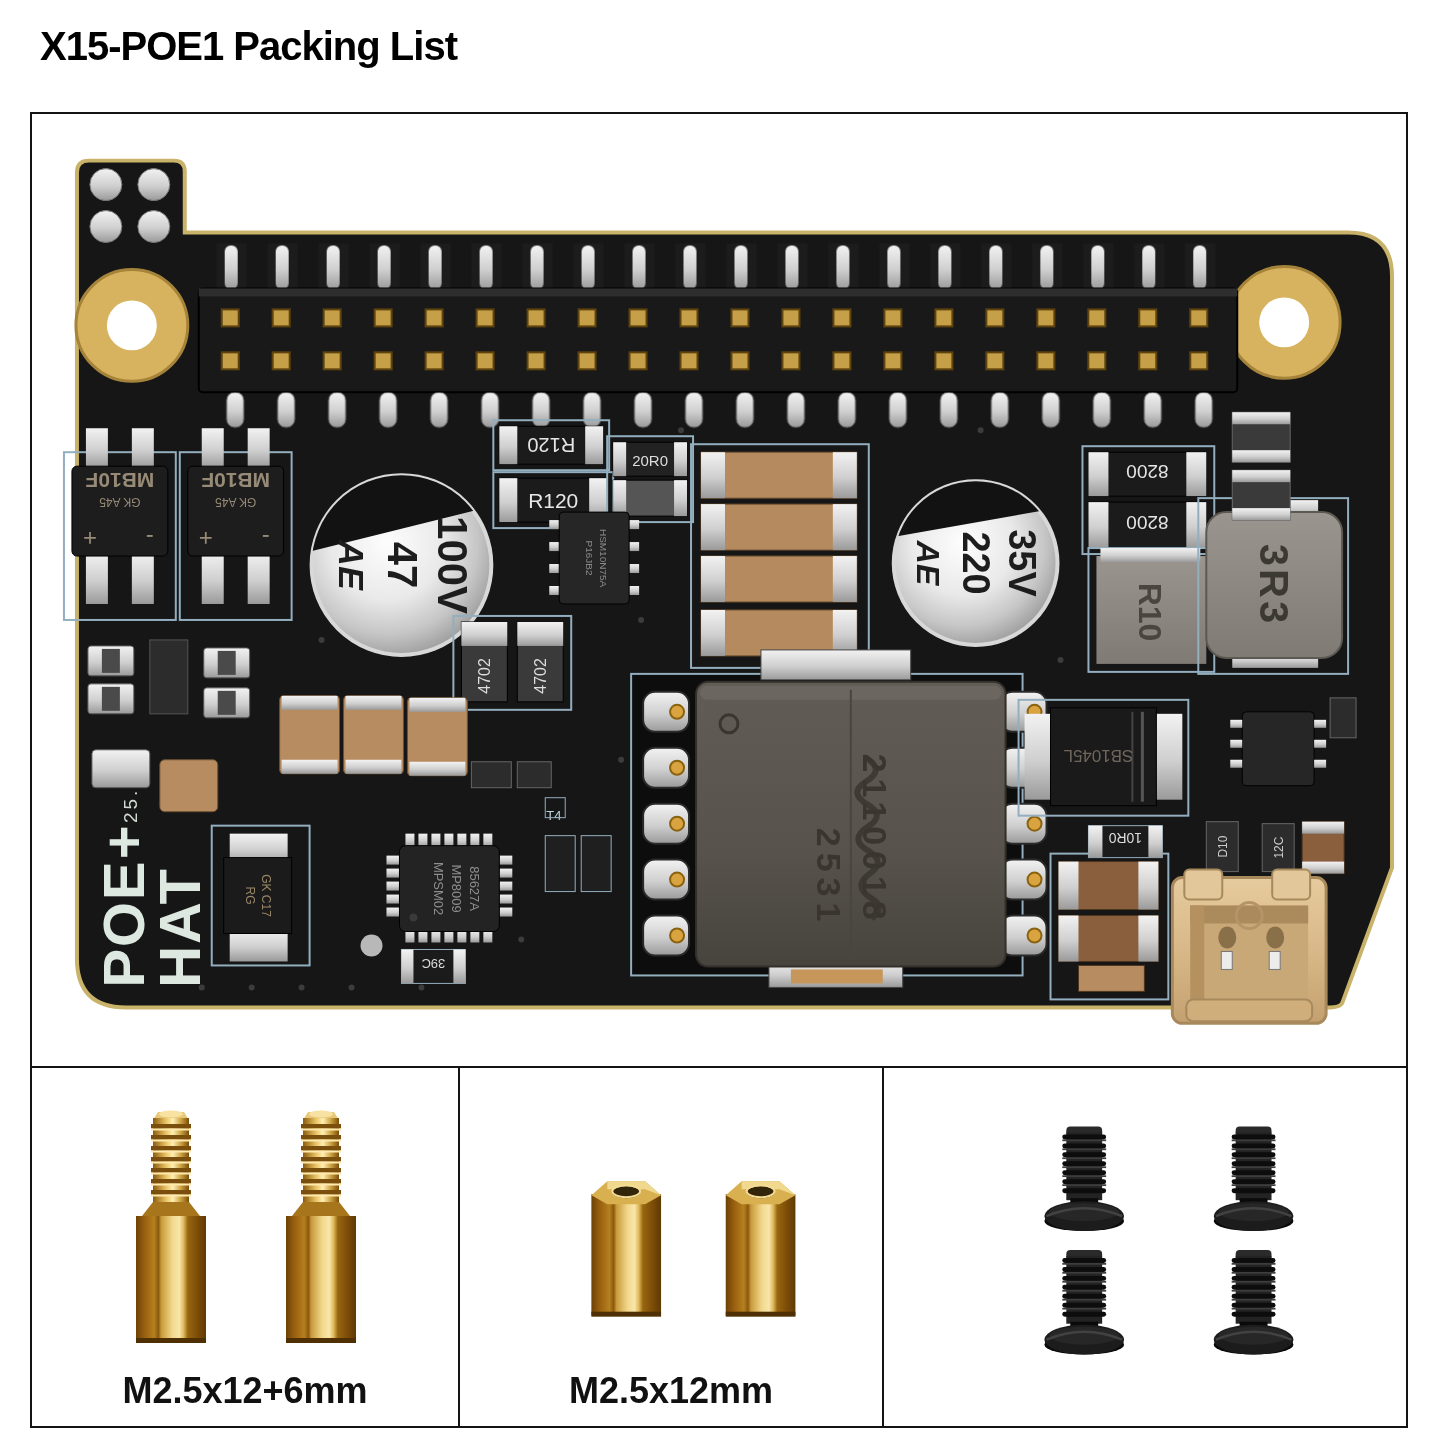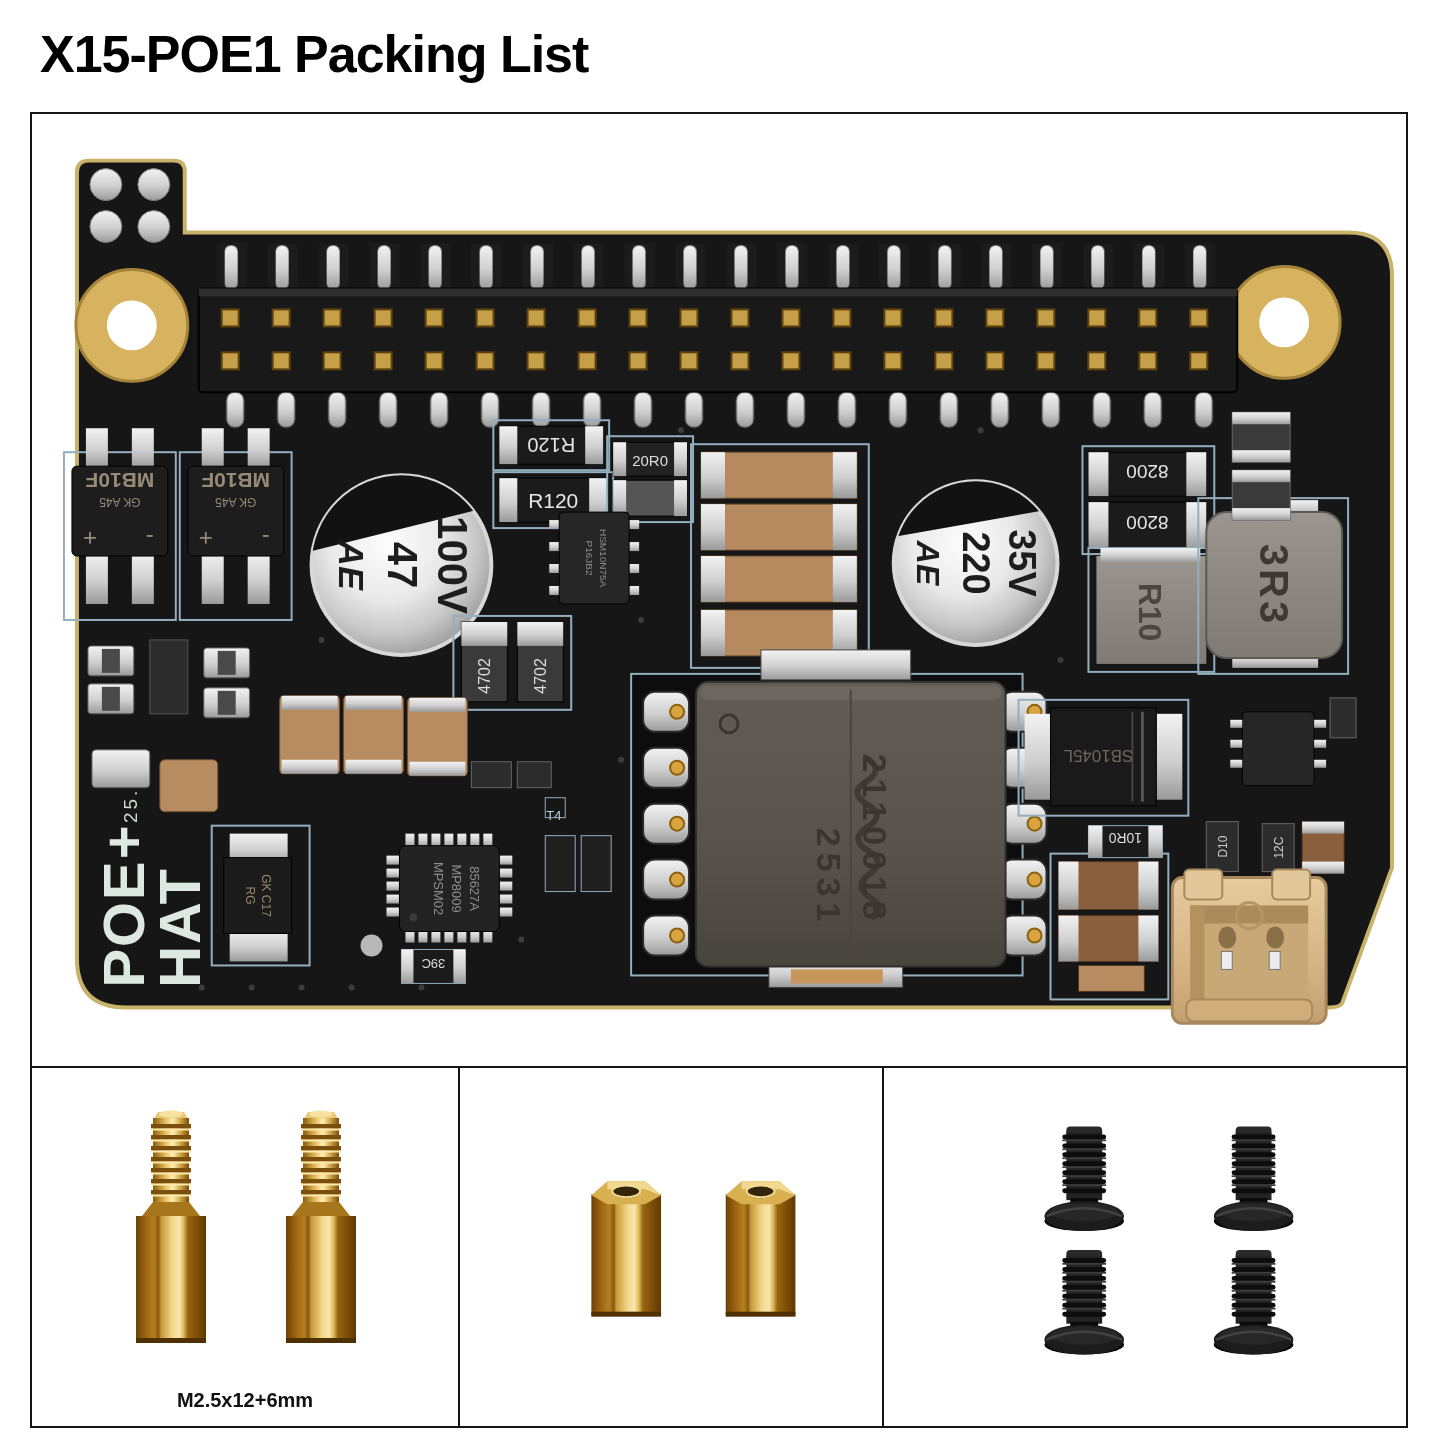--- a/index.html
+++ b/index.html
@@ -1,28 +1,28 @@
 <!DOCTYPE html>
 <html><head>
 <meta charset="utf-8">
 <style>
   html,body{margin:0;padding:0;background:#ffffff;width:1445px;height:1445px;overflow:hidden;
     font-family:"Liberation Sans",sans-serif;}
-  .page-title{position:absolute;left:40px;top:24px;font-size:52px;font-weight:bold;color:#000;
+  .page-title{position:absolute;left:40px;top:24px;font-size:40px;font-weight:bold;color:#000;
     letter-spacing:-1px;}
   .frame{position:absolute;left:30px;top:112px;width:1378px;height:1316px;border:2px solid #141414;
     box-sizing:border-box;background:#fff;}
   .photo-cell{position:relative;width:100%;height:952px;}
   .photo-cell svg{position:absolute;left:0;top:0;width:100%;height:100%;}
   .items-row{display:grid;grid-template-columns:426px 424px 1fr;height:358px;border-top:2px solid #141414;}
   .item-cell{position:relative;box-sizing:border-box;}
   .item-cell + .item-cell{border-left:2px solid #141414;}
   .item-cell svg{position:absolute;left:0;top:0;width:100%;height:100%;}
   .item-label{position:absolute;bottom:14px;left:0;width:100%;text-align:center;
-    font-size:20px;font-weight:bold;color:#111;}
+    font-size:36px;font-weight:bold;color:#111;}
   svg text{font-family:"Liberation Sans",sans-serif;}
 </style>
 </head>
 <body>
 
 <div class="page-title">X15-POE1 Packing List</div>
 
 <div class="frame">
 
   <div class="photo-cell">
@@ -504,20 +504,21 @@
             <polygon points="0,19 16,5 54,5 70,19 54,28 16,28" fill="#d9b050"></polygon>
             <polygon points="16,5 54,5 70,19 54,13 16,13" fill="#f0d88e"></polygon>
             <ellipse cx="35" cy="16" rx="14" ry="6" fill="#32250a"></ellipse>
             <ellipse cx="35" cy="15" rx="14" ry="6" fill="none" stroke="#f4dc96" stroke-width="2"></ellipse>
             <rect x="0" y="136" width="70" height="5" fill="#4f3004"></rect>
           </g>
         </defs>
         <use href="#spacer" x="132" y="108"></use>
         <use href="#spacer" x="267" y="108"></use>
       </svg>
+      <div class="item-label">M2.5x12mm</div>
     </div>
 
     <div class="item-cell">
       <svg viewBox="0 0 524 358">
         <defs>
           <g id="screw">
             <rect x="22" y="2" width="36" height="10" rx="4" fill="#2a2a2a"></rect>
             <rect x="22" y="8" width="36" height="68" fill="#232323"></rect>
             <g fill="#0d0d0d">
               <rect x="18" y="10" width="44" height="5" rx="2.5"></rect>

